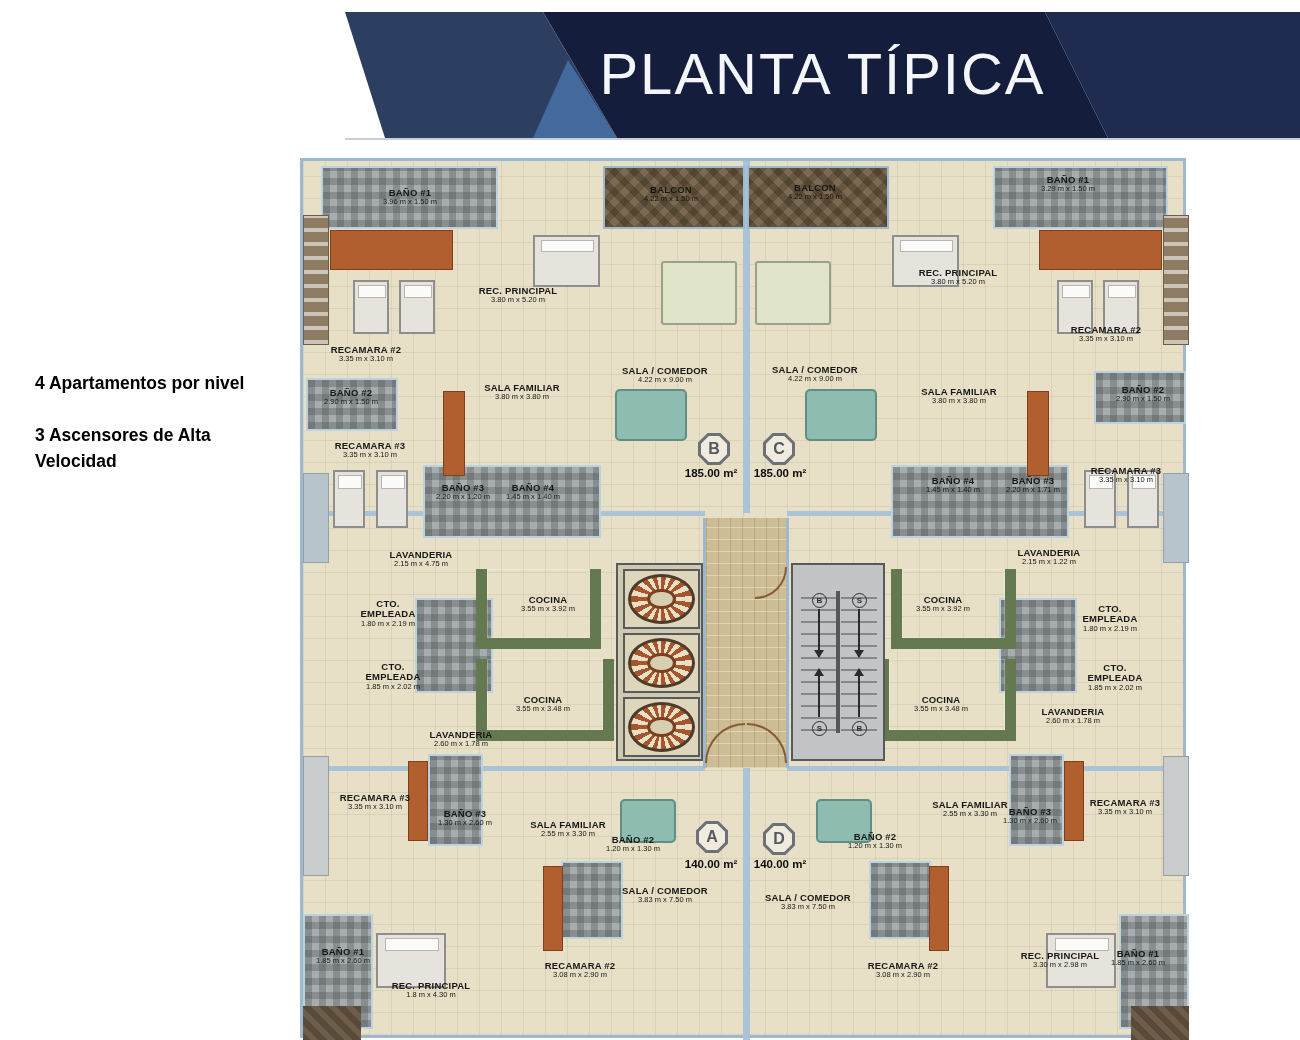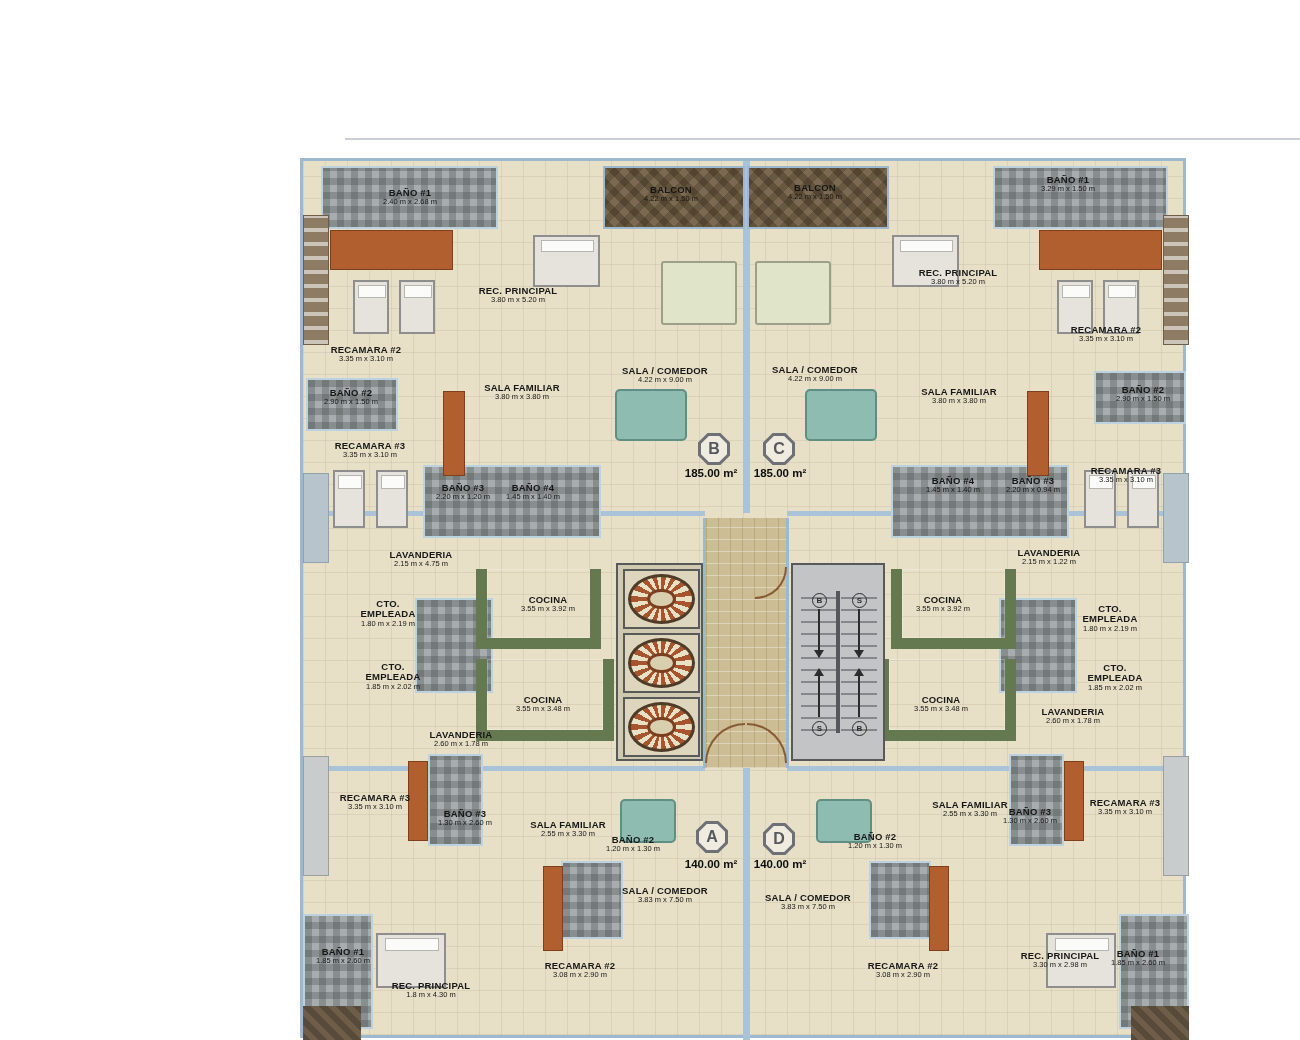--- a/index.html
+++ b/index.html
@@ -89,22 +89,33 @@
   .badge::before{content:'';position:absolute;inset:3px;background:#efecdf;
     clip-path:polygon(30% 0,70% 0,100% 30%,100% 70%,70% 100%,30% 100%,0 70%,0 30%);}
   .badge span{position:relative;z-index:1;font-weight:bold;font-size:16px;color:#55585e;}
   .area-label{position:absolute;transform:translate(-50%,0);font-weight:bold;font-size:11.5px;color:#0c0c0c;white-space:nowrap;}
 </style>
 </head>
 <body>
 
 <div id="screen">
 
+  <div class="banner">
+    <div class="poly poly-right"></div>
+    <div class="poly poly-dark"></div>
+    <div class="poly poly-mid"></div>
+    <div class="poly poly-tri"></div>
+    <div class="banner-title">PLANTA TÍPICA</div>
+  </div>
   <div class="banner-edge"></div>
 
+  <div class="notes">
+    <p>4 Apartamentos por nivel</p>
+    <p>3 Ascensores de Alta Velocidad</p>
+  </div>
 
   <div class="plan">
 
     <div class="z wall" style="left:440px;top:0;width:7px;height:352px"></div>
     <div class="z wall" style="left:440px;top:607px;width:7px;height:273px"></div>
     <div class="z wall" style="left:0;top:350px;width:402px;height:5px"></div>
     <div class="z wall" style="left:484px;top:350px;width:402px;height:5px"></div>
     <div class="z wall" style="left:0;top:605px;width:402px;height:5px"></div>
     <div class="z wall" style="left:484px;top:605px;width:402px;height:5px"></div>
 
@@ -193,21 +204,21 @@
     <div class="z furn-table" style="left:502px;top:228px;width:72px;height:52px"></div>
     <div class="z furn-table" style="left:317px;top:638px;width:56px;height:44px"></div>
     <div class="z furn-table" style="left:513px;top:638px;width:56px;height:44px"></div>
 
     <div class="z door" style="left:402px;top:562px;width:40px;height:40px;border-right:none;border-bottom:none;border-radius:100% 0 0 0"></div>
     <div class="z door" style="left:444px;top:562px;width:40px;height:40px;border-left:none;border-bottom:none;border-radius:0 100% 0 0"></div>
     <div class="z door" style="left:452px;top:406px;width:32px;height:32px;border-left:none;border-top:none;border-radius:0 0 100% 0"></div>
 
     <div class="rl" style="left:52px;top:27px">
         <span class="rn">BAÑO #1</span>
-        <span class="rd">2.40 m x 2.68 m</span>
+        <span class="rd">3.96 m x 1.50 m</span>
       </div>
     <div class="rl" style="left:160px;top:125px">
         <span class="rn">REC. PRINCIPAL</span>
         <span class="rd">3.80 m x 5.20 m</span>
       </div>
     <div class="rl" style="left:8px;top:184px">
         <span class="rn">RECAMARA #2</span>
         <span class="rd">3.35 m x 3.10 m</span>
       </div>
     <div class="rl" style="left:-7px;top:227px">
@@ -315,21 +326,21 @@
     <div class="rl" style="left:785px;top:224px">
         <span class="rn">BAÑO #2</span>
         <span class="rd">2.90 m x 1.50 m</span>
       </div>
     <div class="rl w60" style="left:620px;top:315px">
         <span class="rn">BAÑO #4</span>
         <span class="rd">1.45 m x 1.40 m</span>
       </div>
     <div class="rl" style="left:675px;top:315px">
         <span class="rn">BAÑO #3</span>
-        <span class="rd">2.20 m x 0.94 m</span>
+        <span class="rd">2.20 m x 1.71 m</span>
       </div>
     <div class="rl" style="left:768px;top:305px">
         <span class="rn">RECAMARA #3</span>
         <span class="rd">3.35 m x 3.10 m</span>
       </div>
     <div class="rl" style="left:457px;top:22px">
         <span class="rn">BALCON</span>
         <span class="rd">4.22 m x 1.50 m</span>
       </div>
     <div class="rl" style="left:457px;top:204px">

